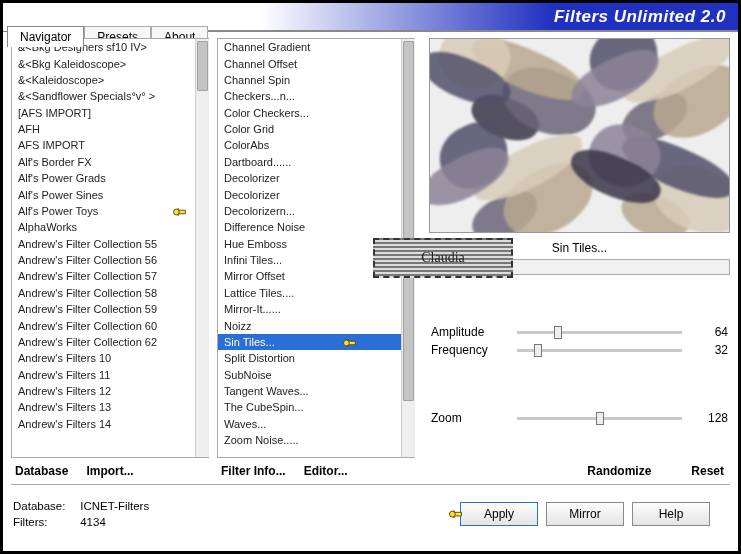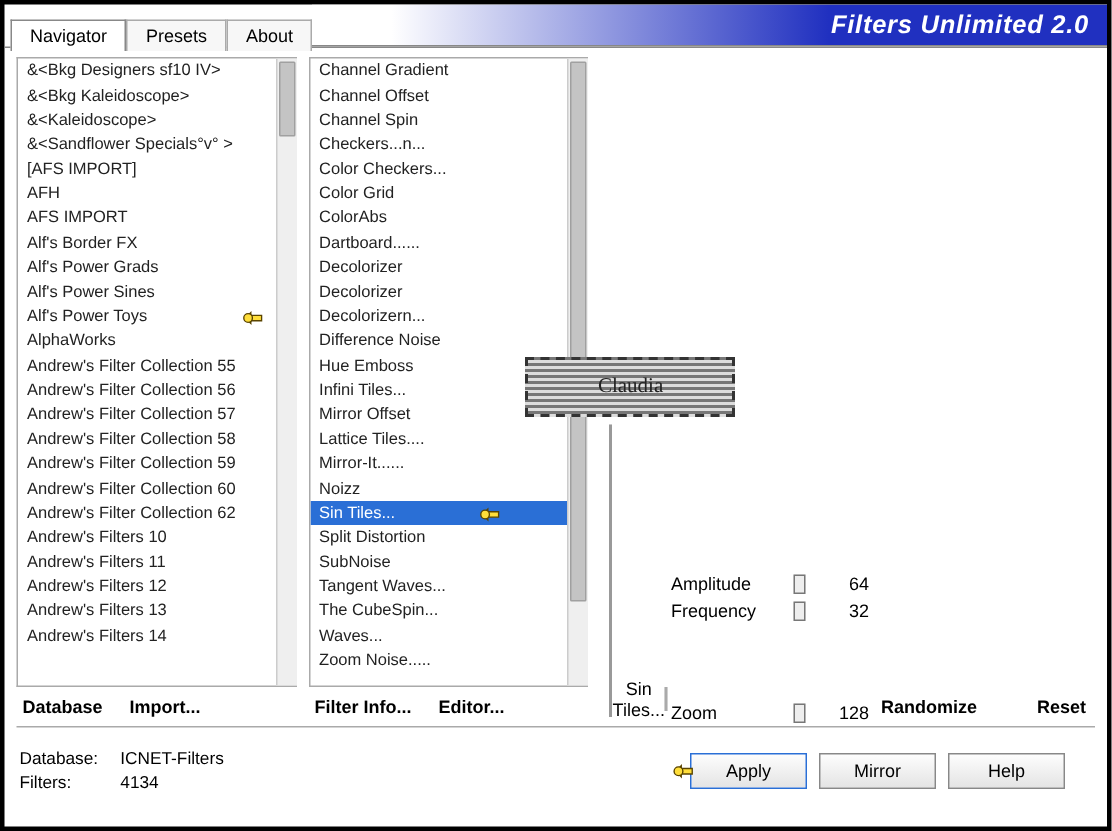--- a/index.html
+++ b/index.html
@@ -1,40 +1,40 @@
 <!DOCTYPE html>
 <html><head>
 <meta charset="utf-8">
 <style>
 * { box-sizing: border-box; margin: 0; padding: 0; font-family: "Segoe UI", Tahoma, Arial, sans-serif; }
 body { background: #fff; width: 741px; height: 554px; overflow: hidden; border: 3px solid #000; }
 .header { height: 28px; display: flex; }
 .tabs { display: flex; align-items: flex-end; padding-left: 4px; gap: 0; }
-.tab { padding: 3px 12px 3px 12px; font-size: 12px; border: 1px solid #aaa; border-bottom: none; background: #f7f7f7; cursor: pointer; position: relative; top: 3px; }
+.tab { padding: 3px 12px 3px 12px; font-size: 12px; border: 1px solid #aaa; border-bottom: none; background: #f7f7f7; cursor: pointer; position: relative; top: 16px; }
 .tab.active { background: #fff; border-color: #888; z-index: 2; }
 .title-bar { flex: 1; background: linear-gradient(to right, #fff 0%, #fff 10%, #2030c0 65%, #2030c0 100%); display: flex; justify-content: flex-end; align-items: center; padding-right: 12px; border-bottom: 1px solid #888;}
 .title { color: #fff; font-style: italic; font-weight: bold; font-size: 17px; letter-spacing: .5px;}
 .tab-line { border-top: 1px solid #888; }
 .main { display: flex; height: 452px; padding: 6px 8px 0 8px; gap: 8px; }
 .col1, .col2 { width: 198px; display: flex; flex-direction: column; }
 .listbox { flex: 1; border: 1px solid #aaa; border-right: none; overflow-y: hidden; overflow-x: hidden; position: relative; background: #fff; }
 .list-inner { position: absolute; inset:0 14px 0 0; overflow: hidden; }
 .scrollbar { position: absolute; right: 0; top: 0; bottom: 0; width: 14px; background: #efefef; border-left: 1px solid #ccc; }
 .thumb { position: absolute; left: 1px; right: 1px; background: #c4c4c4; border: 1px solid #a0a0a0; border-radius: 1px; }
 .item { font-size: 11px; padding: 2.2px 6px; white-space: nowrap; cursor: pointer; color: #222; position: relative; }
 .item.selected { background: #2a6fd6; color: #fff; }
 .cursor-icon { position: absolute; width: 22px; height: 18px; pointer-events: none; }
 .cursor-icon svg { width: 100%; height: 100%; }
-.col3 { flex: 1; display: flex; flex-direction: row; padding-left: 6px; align-items: flex-end; }
+.col3 { flex: 1; display: flex; flex-direction: column; padding-left: 6px; }
 .preview { height: 195px; background: #eee; border: 1px solid #999; margin-bottom: 6px; position: relative; overflow: hidden; }
 .preview-canvas { position: absolute; inset: 0; }
 .claudia { position: absolute; left: -50px; top: 200px; width: 140px; height: 40px; border: 2px dashed #333; background: repeating-linear-gradient(0deg,#777 0 2px,#ddd 2px 4px); display:flex;align-items:center;justify-content:center; font-family: cursive; font-size: 14px; color:#222;}
 .param-name { font-size: 12px; text-align: center; padding: 2px 0 4px 0; }
 .progress { height: 16px; border: 1px solid #aaa; background: #f0f0f0; margin-bottom: 10px; }
-.params { flex: 1; position: relative; padding-top: 2px;}
+.params { flex: 1; position: relative; padding-top: 2px; margin-top: 36px;}
 .param-row { display: flex; align-items: center; font-size: 12px; padding: 0 2px; height: 18px;}
 .param-row .label { flex: 0 0 80px; }
 .param-row .slider { flex: 1; height: 3px; background: #c9c9c9; position: relative; margin: 0 6px;}
 .param-row .value { flex: 0 0 40px; text-align: right; }
 .slider .tick { position: absolute; top: -5px; width: 8px; height: 13px; background: #eee; border: 1px solid #777; transform: translateX(-50%); }
 .col-buttons { display: flex; gap: 18px; padding: 6px 4px; font-size: 12px; font-weight: bold; }
 .col-buttons span, .right-buttons span { cursor: pointer; }
 .right-buttons { display:flex; gap: 40px; padding: 6px 6px; justify-content: flex-end; font-size: 12px; font-weight: bold;}
 .footer-sep { border-top: 1px solid #aaa; margin: 0 8px; }
 .footer { display: flex; padding: 6px 28px 6px 10px; align-items: center; height: 58px;}

